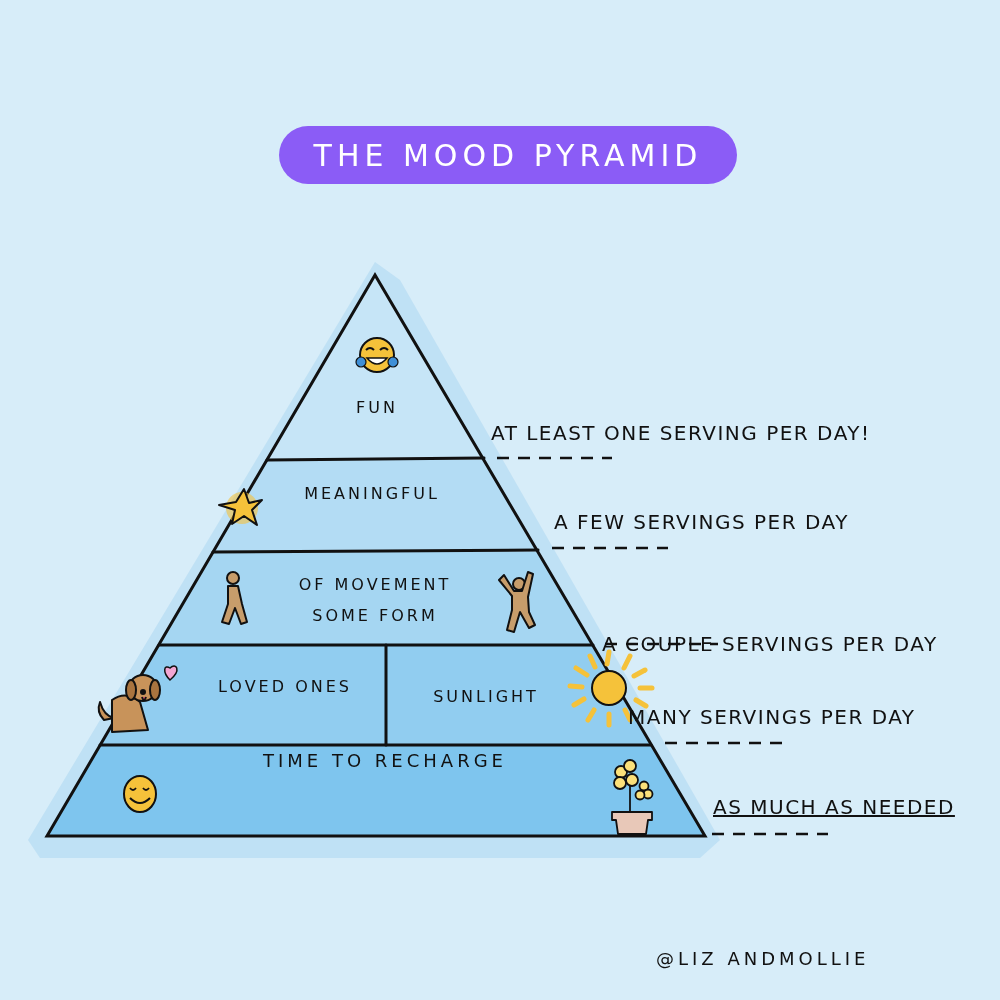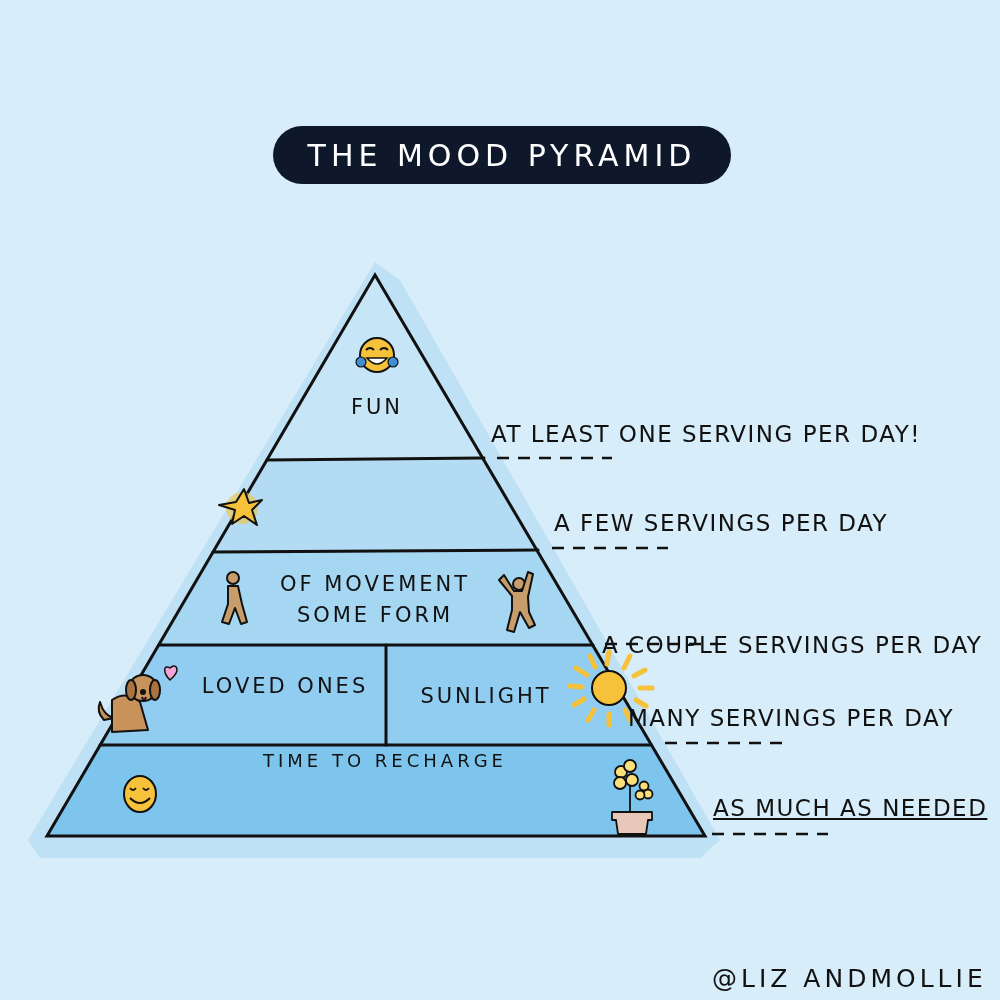--- a/index.html
+++ b/index.html
@@ -1,24 +1,24 @@
 <!DOCTYPE html>
 <html><head>
 <meta charset="utf-8">
 <style>
   html, body { margin:0; padding:0; }
   body { width:1000px; height:1000px; background:#d7edf9; position:relative; overflow:hidden;
          font-family:"DejaVu Sans", sans-serif; color:#111; }
-  .title-pill { position:absolute; left:273px; top:126px; width:458px; height:58px; background:#0f172a;
+  .title-pill { position:absolute; left:279px; top:126px; width:458px; height:58px; background:#8b5cf6;
          border-radius:30px; display:flex; align-items:center; justify-content:center; }
   .title-pill span { color:#fff; font-size:30px; letter-spacing:5px; font-weight:normal; }
   svg.pyr { position:absolute; left:0; top:0; }
-  .lbl { position:absolute; text-align:center; letter-spacing:3px; line-height:31px; font-size:21px; white-space:nowrap; }
-  .serv { position:absolute; font-size:23px; letter-spacing:1.5px; white-space:nowrap; }
-  .credit { position:absolute; left:712px; top:948px; font-size:25px; letter-spacing:4px;margin-top:16px; }
+  .lbl { position:absolute; text-align:center; letter-spacing:3px; line-height:31px; font-size:16px; white-space:nowrap; }
+  .serv { position:absolute; font-size:20px; letter-spacing:1.5px; white-space:nowrap; }
+  .credit { position:absolute; left:656px; top:948px; font-size:18px; letter-spacing:4px; }
 </style>
 </head>
 <body>
 
 <div class="title-pill">
   <span>THE MOOD PYRAMID</span>
 </div>
 
 <svg class="pyr" width="1000" height="1000" viewBox="0 0 1000 1000">
 
@@ -118,20 +118,21 @@
         <circle cx="640" cy="795" r="4.5"></circle>
     </g>
     <path d="M612,812 L652,812 L652,820 L648,820 L646,834 L618,834 L616,820 L612,820 Z" fill="#e8c8b8"></path>
   </g>
 </svg>
 
 <div class="lbl" style="left:327px; top:392px; width:100px;">
   <div>FUN</div>
 </div>
 <div class="lbl" style="left:262px; top:478px; width:220px;">
+  <div>MEANINGFUL</div>
 </div>
 <div class="lbl" style="left:260px; top:569px; width:230px;">
   <div>OF MOVEMENT</div>
   <div>SOME FORM</div>
 </div>
 <div class="lbl" style="left:180px; top:671px; width:210px;">
   <div>LOVED ONES</div>
 </div>
 <div class="lbl" style="left:406px; top:681px; width:160px;">
   <div>SUNLIGHT</div>

